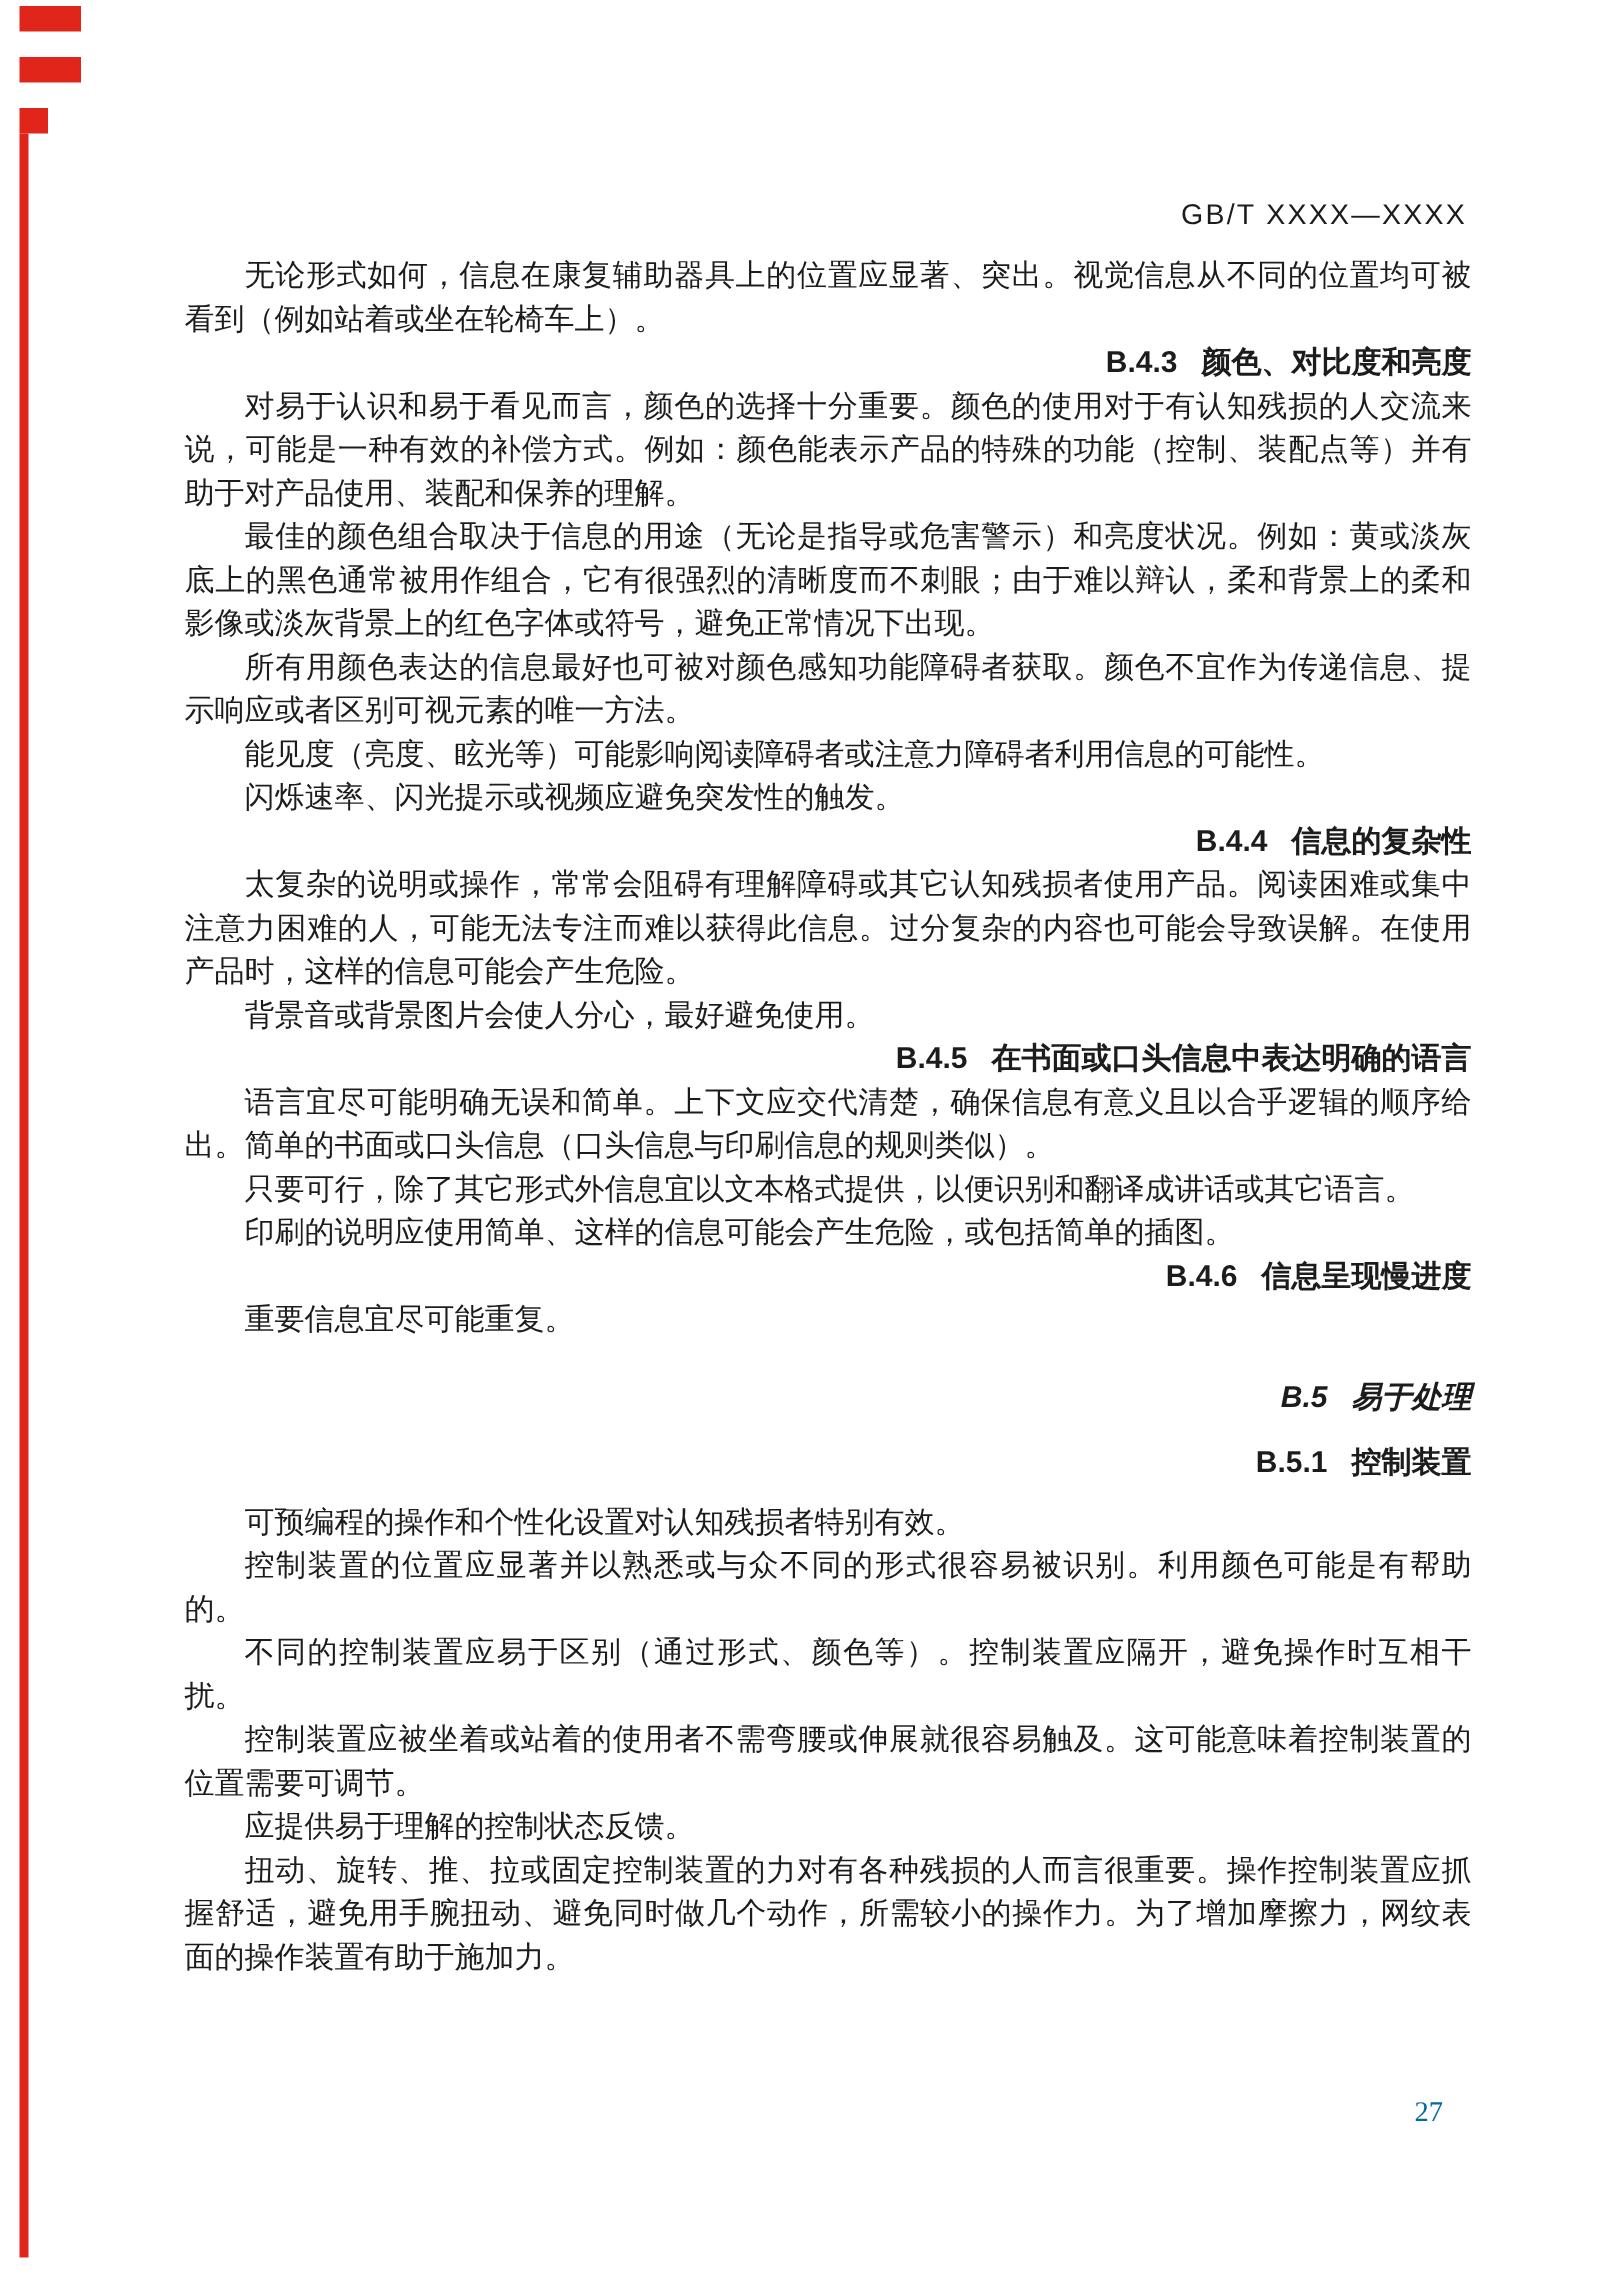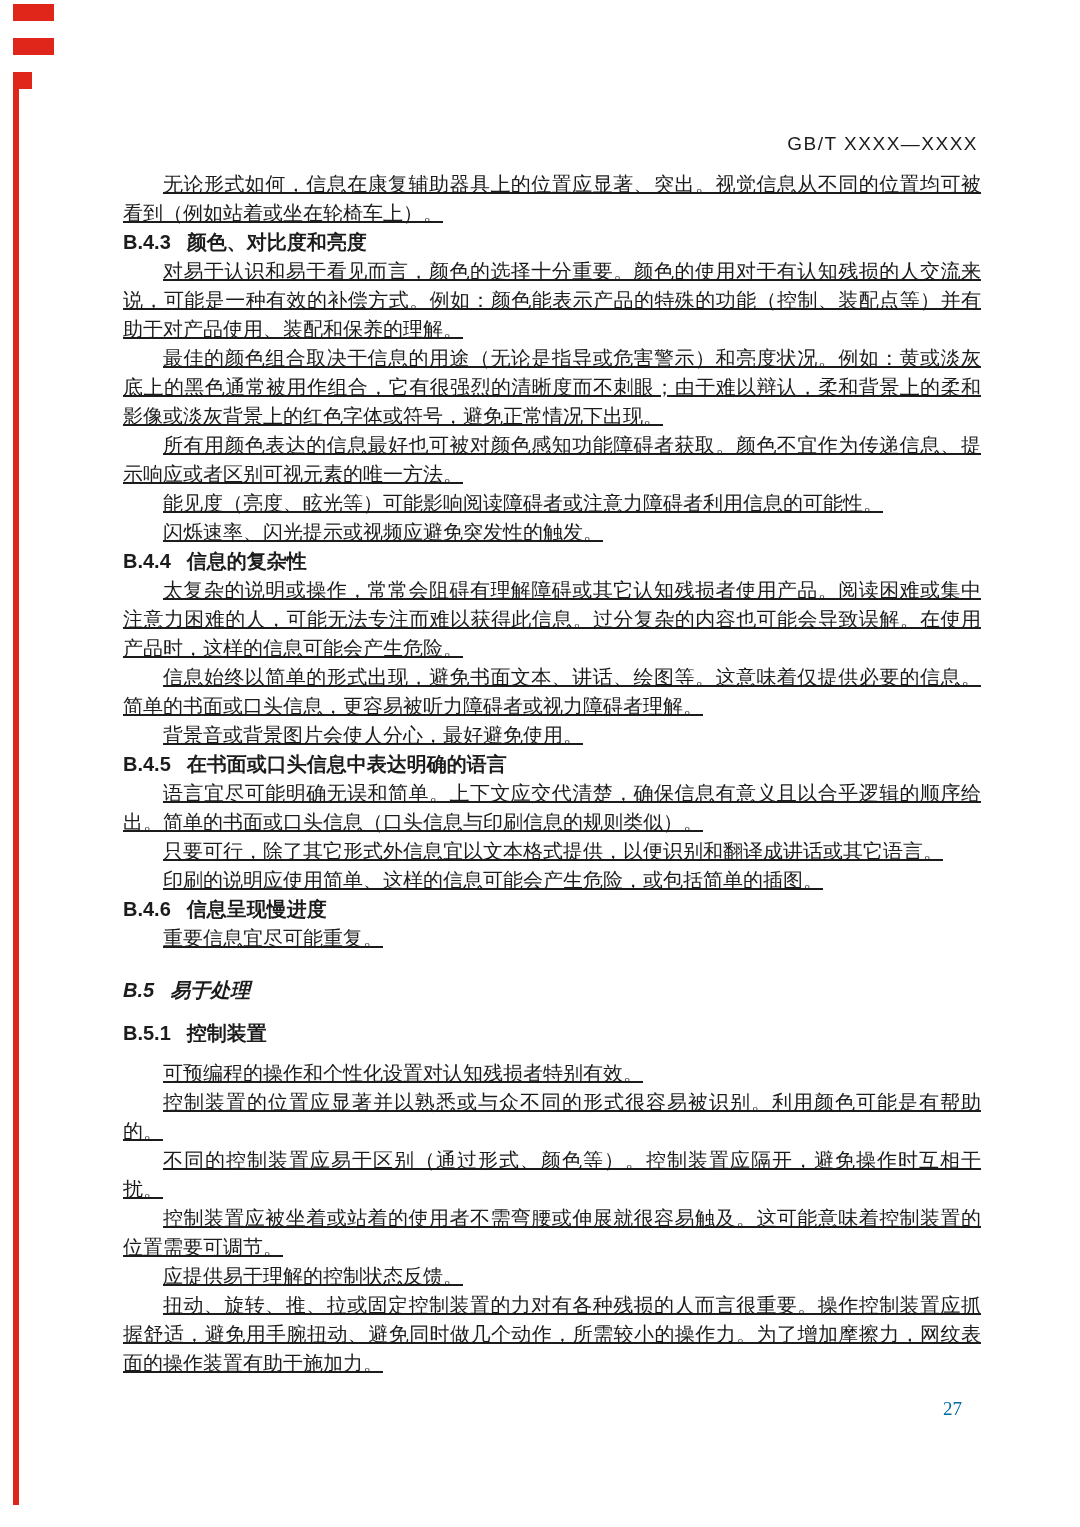--- a/index.html
+++ b/index.html
@@ -15,25 +15,25 @@
     position:absolute;top:133px;left:0;right:102px;
     text-align:right;
     font-family:"Liberation Sans","DejaVu Sans",sans-serif;
     font-size:19px;letter-spacing:1.5px;color:#1c1c1c;
   }
   .content{
     position:absolute;left:123px;top:170px;width:858px;
     font-size:20px;line-height:29px;
     text-align:justify;
   }
-  .content p{margin:0;text-indent:2em;text-decoration:underline;}
+  .content p{margin:0;text-indent:2em;}
   .h{
     font-family:"Liberation Sans","DejaVu Sans",sans-serif;
     font-weight:bold;
-    text-align:left;
+    text-align:right;
   }
   .hnum{display:inline-block;margin-right:16px;}
   .h-b5{margin-top:23px;font-style:italic;}
   .h-b51{margin-top:14px;margin-bottom:11px;}
   .pagenum{
     position:absolute;top:1398px;right:118px;
     font-size:19px;color:#0369a1;
   }
   .rev{position:absolute;background:#e0251b;}
   .rev-bar{left:13px;top:89px;width:6px;height:1416px;}
@@ -64,21 +64,20 @@
     <p>最佳的颜色组合取决于信息的用途（无论是指导或危害警示）和亮度状况。例如：黄或淡灰底上的黑色通常被用作组合，它有很强烈的清晰度而不刺眼；由于难以辩认，柔和背景上的柔和影像或淡灰背景上的红色字体或符号，避免正常情况下出现。</p>
     <p>所有用颜色表达的信息最好也可被对颜色感知功能障碍者获取。颜色不宜作为传递信息、提示响应或者区别可视元素的唯一方法。</p>
     <p>能见度（亮度、眩光等）可能影响阅读障碍者或注意力障碍者利用信息的可能性。</p>
     <p>闪烁速率、闪光提示或视频应避免突发性的触发。</p>
 
     <div class="h">
       <span class="hnum">B.4.4</span><span>信息的复杂性</span>
     </div>
 
     <p>太复杂的说明或操作，常常会阻碍有理解障碍或其它认知残损者使用产品。阅读困难或集中注意力困难的人，可能无法专注而难以获得此信息。过分复杂的内容也可能会导致误解。在使用产品时，这样的信息可能会产生危险。</p>
-    <p>信息始终以简单的形式出现，避免书面文本、讲话、绘图等。这意味着仅提供必要的信息。简单的书面或口头信息，更容易被听力障碍者或视力障碍者理解。</p>
     <p>背景音或背景图片会使人分心，最好避免使用。</p>
 
     <div class="h">
       <span class="hnum">B.4.5</span><span>在书面或口头信息中表达明确的语言</span>
     </div>
 
     <p>语言宜尽可能明确无误和简单。上下文应交代清楚，确保信息有意义且以合乎逻辑的顺序给出。简单的书面或口头信息（口头信息与印刷信息的规则类似）。</p>
     <p>只要可行，除了其它形式外信息宜以文本格式提供，以便识别和翻译成讲话或其它语言。</p>
     <p>印刷的说明应使用简单、这样的信息可能会产生危险，或包括简单的插图。</p>
 

